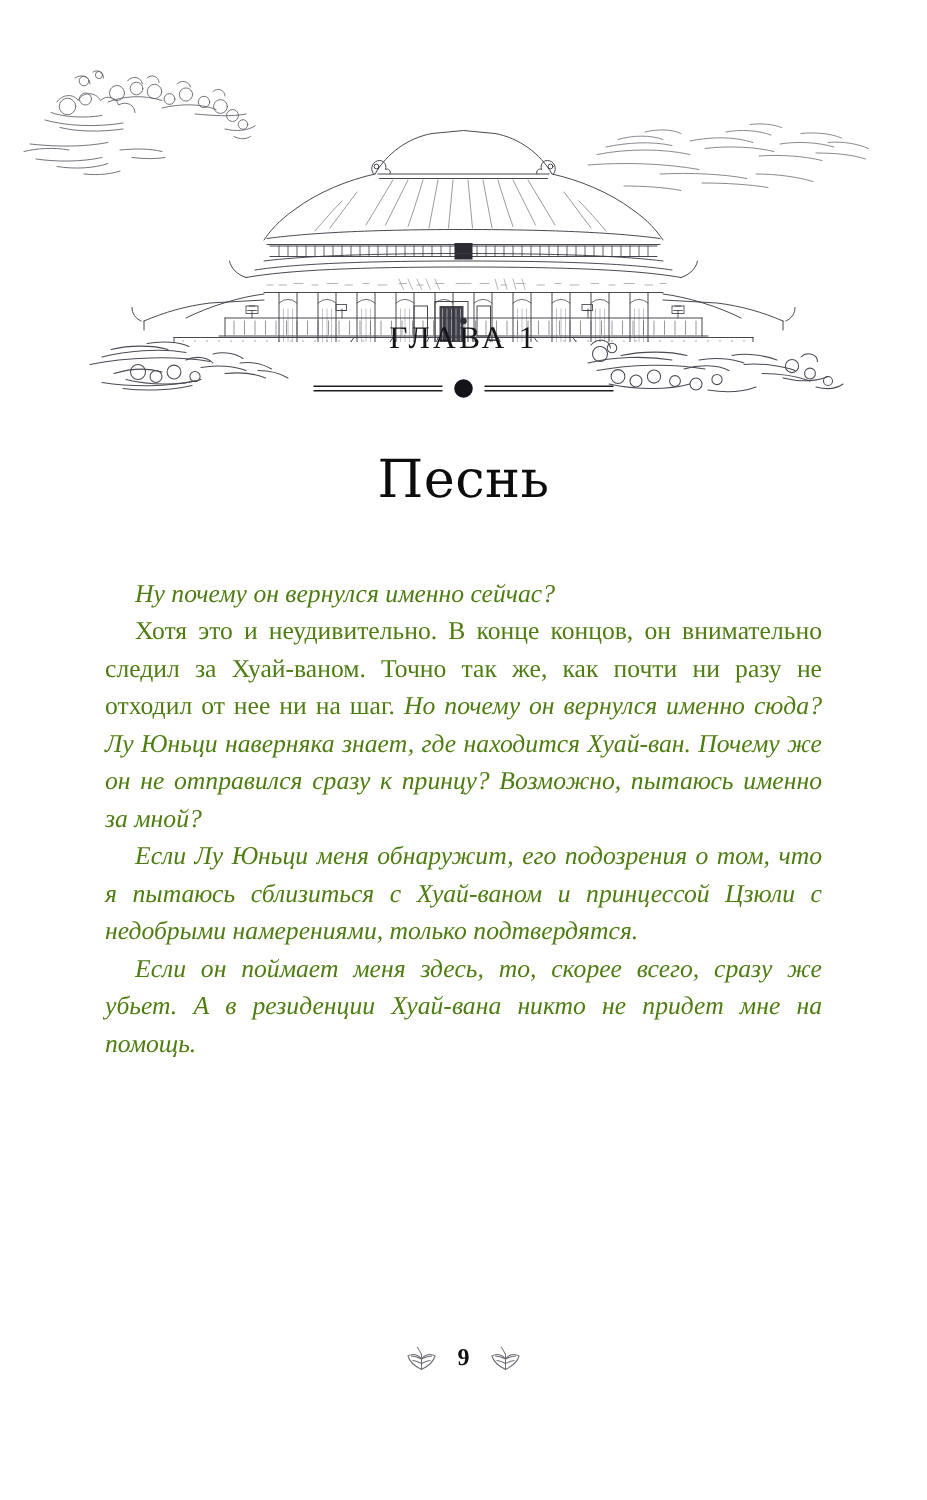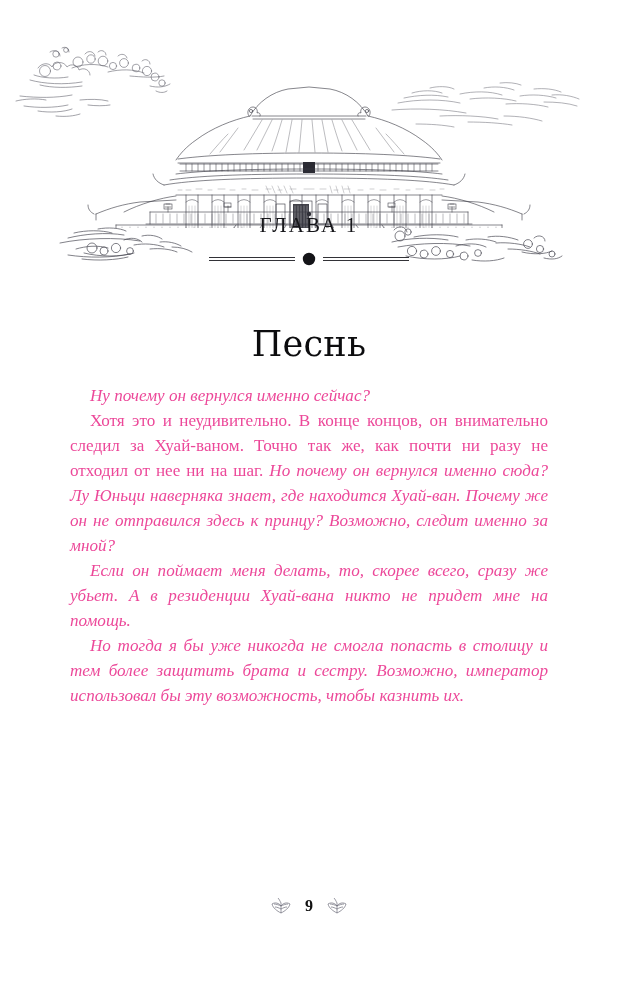--- a/index.html
+++ b/index.html
@@ -53,36 +53,36 @@
     position: absolute;
     top: 276px; left: 0; width: 618px;
     text-align: center;
     font-family: "DejaVu Serif", "Liberation Serif", serif;
     font-size: 35px;
     line-height: 1.24;
     font-weight: 400;
     letter-spacing: 0.3px;
     color: #0c0c0e;
   }
-  .title .line { display: block; margin-top: 24px; }
+  .title .line { display: block; }
 
   
   .body-text {
     position: absolute;
     top: 383px;
     left: 70px;
     width: 478px;
   }
   .body-text p {
     margin: 0;
     text-align: justify;
     text-indent: 20px;
     font-size: 17.1px;
     line-height: 25.0px;
-    color: #ec4899;
+    color: #4d7c0f;
     -webkit-hyphens: manual;
     hyphens: manual;
   }
   .body-text p.it { font-style: italic; }
   .body-text p.mixed { font-style: normal; }
   .body-text p.mixed em { font-style: italic; }
 
   
   .footer {
     position: absolute;
@@ -430,23 +430,23 @@
       <circle cx="102" cy="7" r="6.2" fill="#141418"></circle>
     </svg>
   </div>
 
   <h1 class="title">
     <span class="line">Песнь</span>
   </h1>
 
   <div class="body-text">
     <p class="it">Ну почему он вернулся именно сейчас?</p>
-    <p class="mixed"><span>Хотя это и неудивительно. В конце концов, он внимательно следил за Хуай-ваном. Точно так же, как почти ни разу не отходил от нее ни на шаг. </span><em>Но почему он вернулся именно сюда? Лу Юньци наверняка знает, где находится Хуай-ван. Почему же он не отправился здесь к принцу? Возможно, следит именно за мной?</em></p>
-    <p class="it">Если он поймает меня делать, то, скорее всего, сразу же убьет. А в резиденции Хуай-вана никто не придет мне на помощь.</p>
-    <p class="it">Но тогда я бы уже никогда не смогла попасть в столицу и тем более защитить брата и сестру. Возможно, император использовал бы эту возможность, чтобы казнить их.</p>
+    <p class="mixed"><span>Хотя это и неудивительно. В конце концов, он внимательно следил за Хуай-ваном. Точно так же, как почти ни разу не отходил от нее ни на шаг. </span><em>Но почему он вернулся именно сюда? Лу Юньци наверняка знает, где находится Хуай-ван. Почему же он не отправился сразу к принцу? Возможно, пытаюсь именно за мной?</em></p>
+    <p class="it">Если Лу Юньци меня обнаружит, его подозрения о том, что я пытаюсь сблизиться с Хуай-ваном и принцессой Цзюли с недобрыми намерениями, только подтвердятся.</p>
+    <p class="it">Если он поймает меня здесь, то, скорее всего, сразу же убьет. А в резиденции Хуай-вана никто не придет мне на помощь.</p>
   </div>
 
   <div class="footer">
     <span class="ornament">
       <svg viewBox="0 0 22 18" xmlns="http://www.w3.org/2000/svg">
         <g stroke="#6c6c78" fill="none" stroke-width="0.7">
           <path d="M11 16 C7 14 3 11 2 7 C5 5 9 6 11 9 C13 6 17 5 20 7 C19 11 15 14 11 16 Z"></path>
           <path d="M11 16 C11 12 11 9 11 6 C10 4 9 2 8 1"></path>
           <path d="M11 9 C9 8 6 7 4 7"></path>
           <path d="M11 9 C13 8 16 7 18 7"></path>

